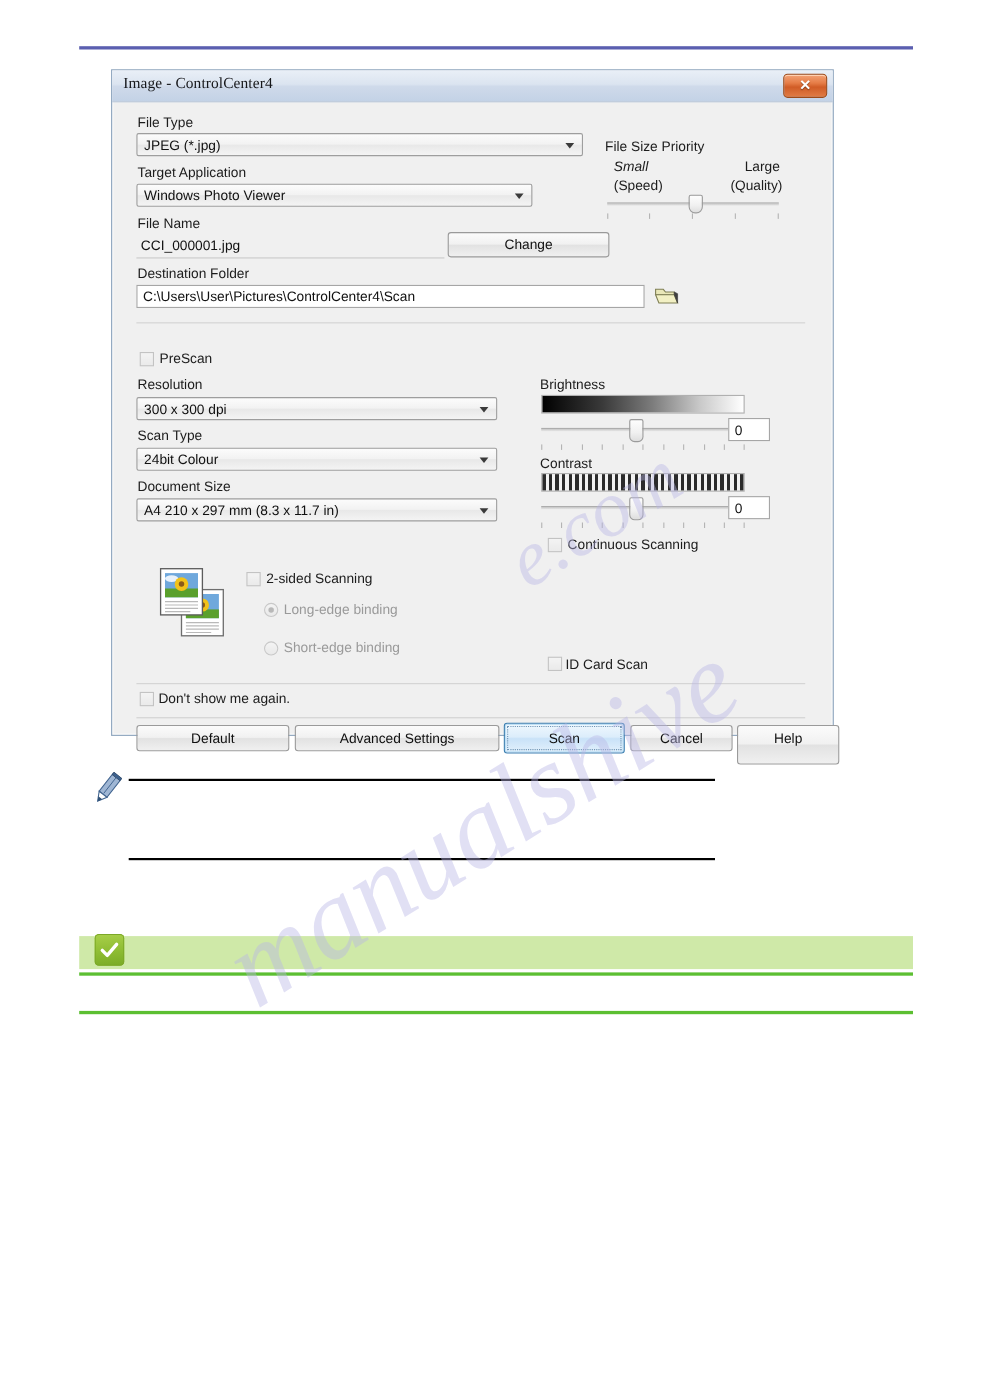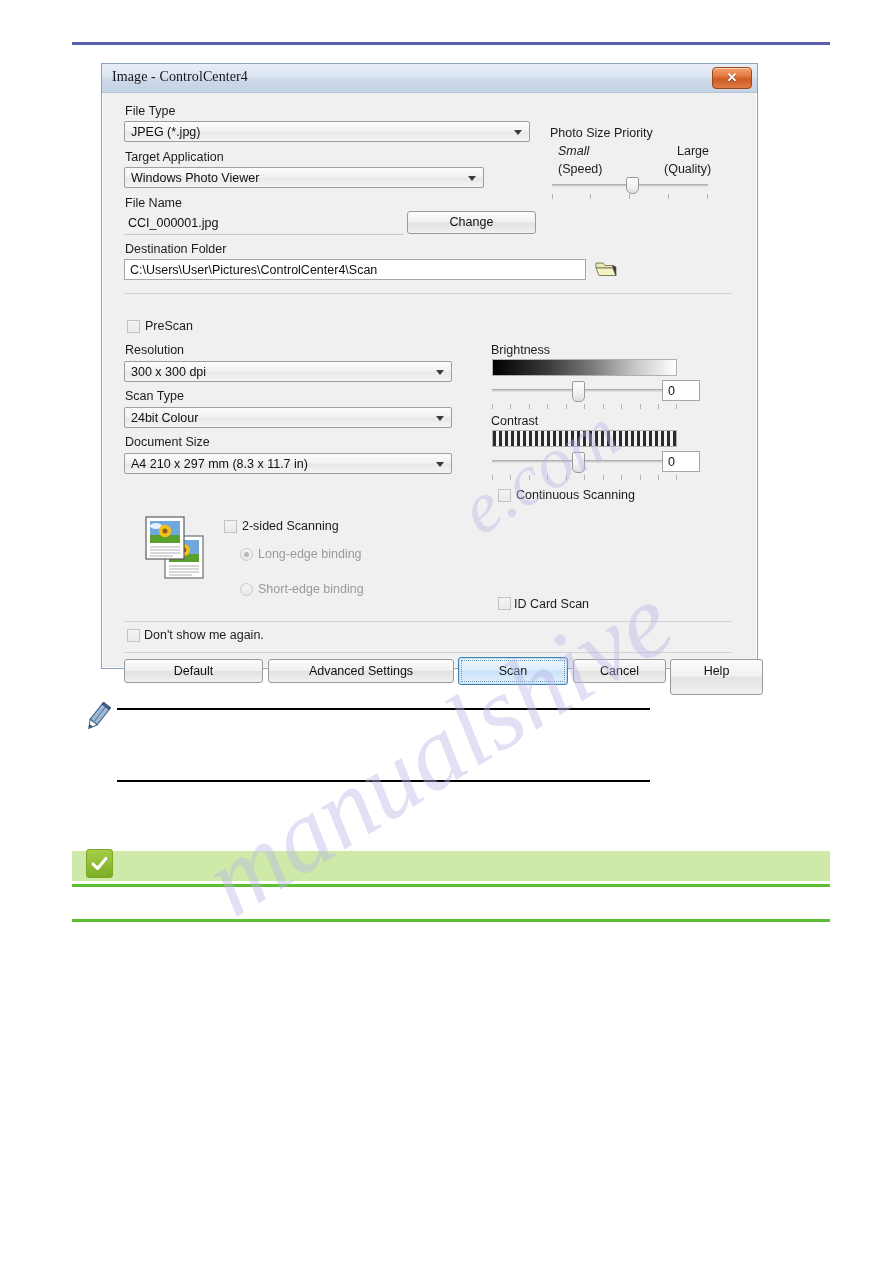--- a/index.html
+++ b/index.html
@@ -207,37 +207,37 @@
     <div class="lbl" style="left:23px;top:57px;">Target Application</div>
     <div class="combo" style="left:22px;top:74px;width:360px;">
       <div class="val">Windows Photo Viewer</div>
       <div class="arrow"></div>
     </div>
 
     <div class="lbl" style="left:23px;top:103px;">File Name</div>
     <div class="flatfield" style="left:22px;top:120px;width:280px;">
       <div class="val">CCI_000001.jpg</div>
     </div>
-    <div class="btn" style="left:305px;top:118px;width:129px;height:23px;line-height:21px;">
+    <div class="btn" style="left:305px;top:118px;width:147px;height:23px;line-height:21px;">
       <span>Change</span>
     </div>
 
     <div class="lbl" style="left:23px;top:149px;">Destination Folder</div>
     <div class="textfield" style="left:22px;top:166px;width:462px;">
       <div class="val">C:\Users\User\Pictures\ControlCenter4\Scan</div>
     </div>
     <div style="position:absolute;left:492px;top:165px;width:24px;height:22px;cursor:pointer;">
       <svg width="24" height="22" viewBox="0 0 24 22">
         <path d="M2 5 L9 5 L11 7.5 L19 7.5 L19 10 L2 10 Z" fill="#e9e7b8" stroke="#7f7f54" stroke-width="1"></path>
         <path d="M2 10 L19 10 L22 17.5 L5 17.5 Z" fill="#f2f0c4" stroke="#7f7f54" stroke-width="1"></path>
         <path d="M19 7.5 L19 10 L22 17.5 L22 9 Z" fill="#3f3f3f" stroke="#3f3f3f" stroke-width=".6"></path>
       </svg>
     </div>
 
-    <div class="lbl" style="left:448px;top:33px;">Photo Size Priority</div>
+    <div class="lbl" style="left:448px;top:33px;">File Size Priority</div>
     <div class="lbl" style="left:456px;top:51px;font-style:italic;">Small</div>
     <div class="lbl" style="left:575px;top:51px;">Large</div>
     <div class="lbl" style="left:456px;top:69px;">(Speed)</div>
     <div class="lbl" style="left:562px;top:69px;">(Quality)</div>
     <div class="track" style="left:450px;top:91px;width:156px;"></div>
     <div class="thumb" style="left:524px;top:84px;height:15px;border-radius:2px 2px 6px 6px;"></div>
     <div class="ticks" style="left:450px;top:101px;width:156px;">
       <i style="left:0px;"></i>
         <i style="left:38px;"></i>
         <i style="left:77px;"></i>

